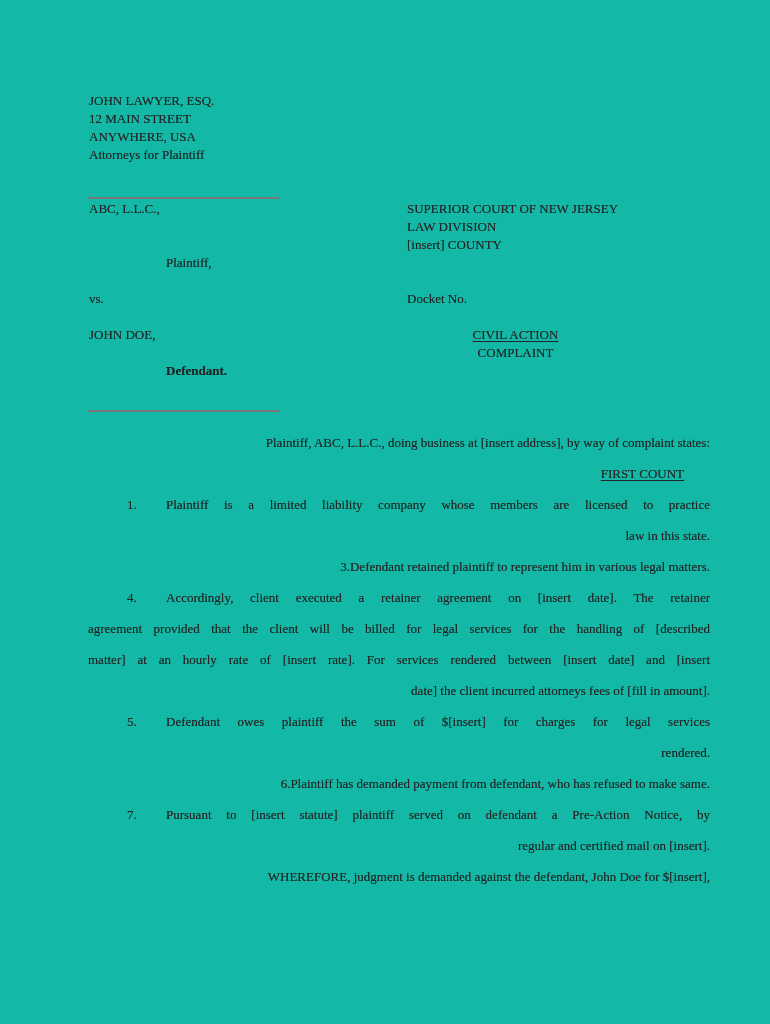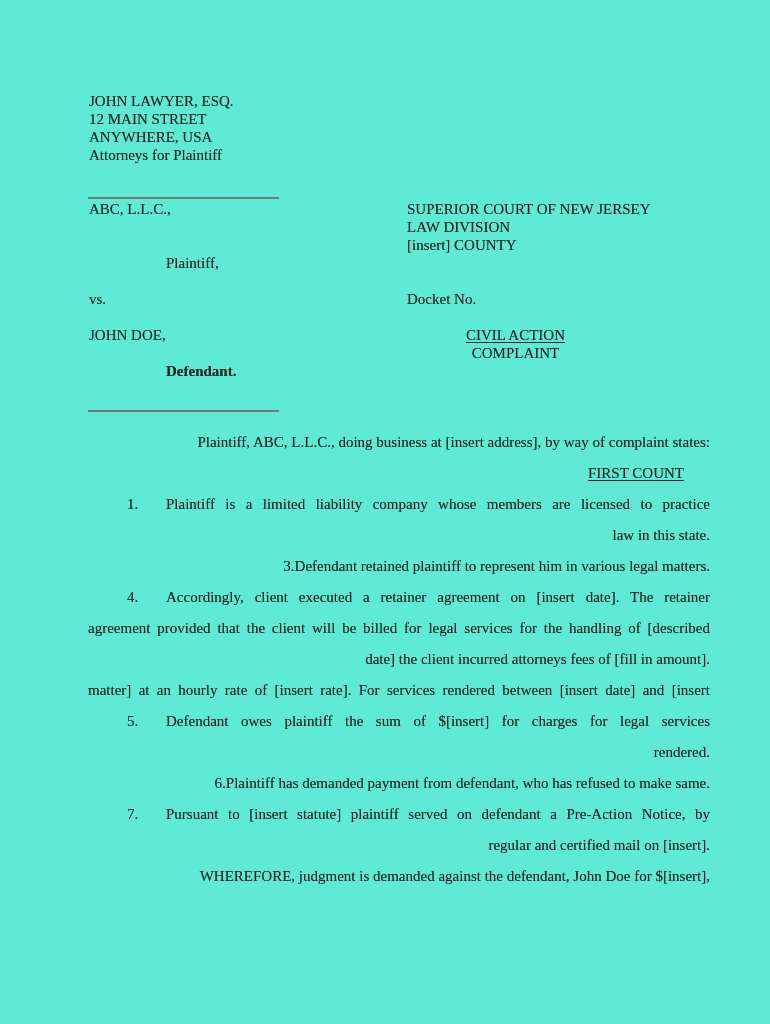--- a/index.html
+++ b/index.html
@@ -1,24 +1,24 @@
 <!DOCTYPE html>
 <html><head>
 <meta charset="utf-8">
 <title>Document</title>
 <style>
   html, body { margin: 0; padding: 0; background: #ffffff; }
   .page {
     position: relative;
     width: 770px;
     height: 1024px;
-    background: #5eead4;
+    background: #14b8a6;
     overflow: hidden;
     font-family: "Liberation Serif", "DejaVu Serif", serif;
-    font-size: 15px;
+    font-size: 13px;
     color: #242424;
     text-shadow: 0 0 0.4px rgba(20,20,20,0.45);
   }
   .abs { position: absolute; }
 
   
   .letterhead { left: 89px; top: 92px; line-height: 18px; }
 
   
   .rule { left: 88px; width: 191px; height: 2px; background: #787878; }
@@ -82,22 +82,22 @@
   </div>
 
   <div class="abs body-block">
       <div class="bline"><span class="tab"></span>Plaintiff, ABC, L.L.C., doing business at [insert address], by way of complaint states:</div>
       <div class="bline hd"><span class="u">FIRST COUNT</span></div>
       <div class="bline j"><span class="pnum">1.</span>Plaintiff is a limited liability company whose members are licensed to practice</div>
       <div class="bline">law in this state.</div>
       <div class="bline"><span class="pnum">3.</span>Defendant retained plaintiff to represent him in various legal matters.</div>
       <div class="bline j"><span class="pnum">4.</span>Accordingly, client executed a retainer agreement on [insert date].  The retainer</div>
       <div class="bline j">agreement provided that the client will be billed for legal services for the handling of [described</div>
+      <div class="bline j">matter] at an hourly rate of [insert rate].  For services rendered between [insert date] and [insert</div>
       <div class="bline">date] the client incurred attorneys fees of [fill in amount].</div>
-      <div class="bline j">matter] at an hourly rate of [insert rate].  For services rendered between [insert date] and [insert</div>
       <div class="bline j"><span class="pnum">5.</span>Defendant owes plaintiff the sum of $[insert] for charges for legal services</div>
       <div class="bline">rendered.</div>
       <div class="bline"><span class="pnum">6.</span>Plaintiff has demanded payment from defendant, who has refused to make same.</div>
       <div class="bline j"><span class="pnum">7.</span>Pursuant to [insert statute] plaintiff served on defendant a Pre-Action Notice, by</div>
       <div class="bline">regular and certified mail on [insert].</div>
       <div class="bline"><span class="tab"></span>WHEREFORE, judgment is demanded against the defendant, John Doe for $[insert],</div>
     </div>
 
 </div>
 

